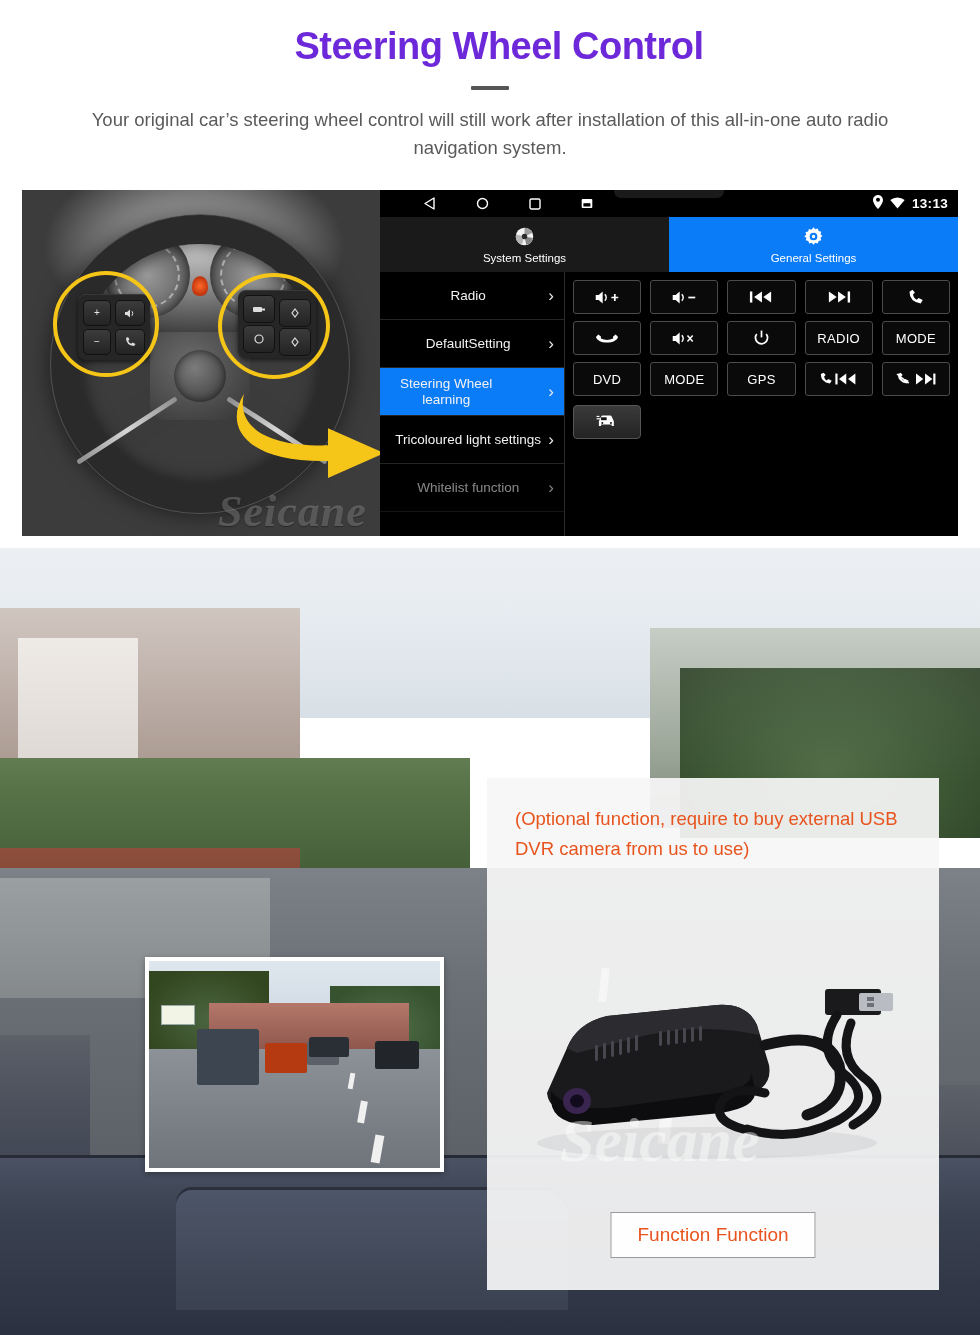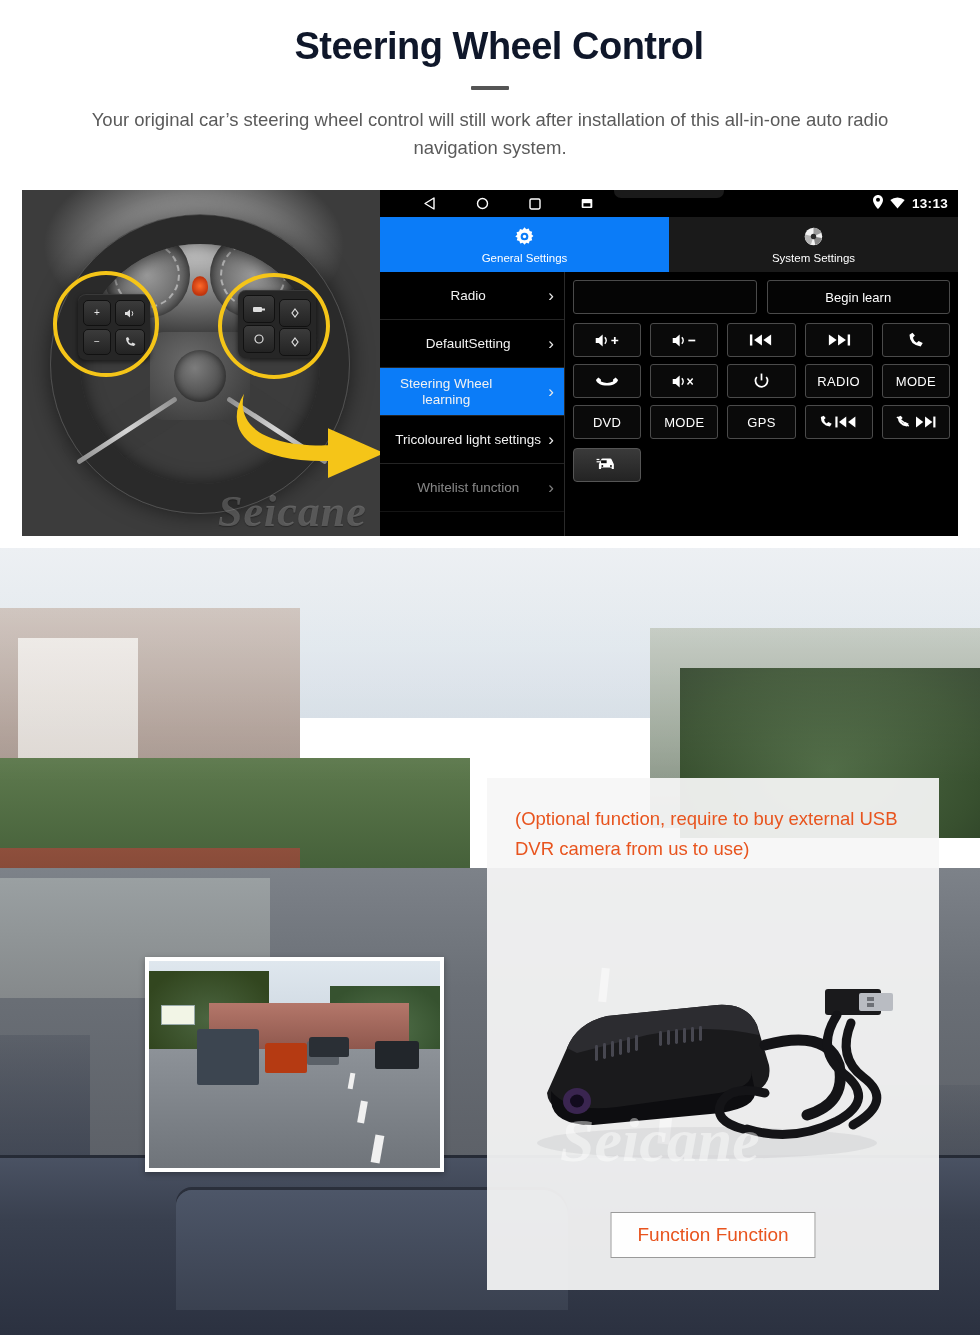--- a/index.html
+++ b/index.html
@@ -7,21 +7,21 @@
     width: 980px; height: 1335px;
     background: #ffffff;
     font-family: "Liberation Sans", sans-serif;
     overflow: hidden;
   }
   .page { position: relative; width: 980px; height: 1335px; background:#fff; }
 
   
   .sec1-head { padding-top: 26px; text-align: center; }
   .sec-title {
-    font-size: 38px; font-weight: bold; color: #0f172a;
+    font-size: 38px; font-weight: bold; color: #6d28d9;
     letter-spacing: -0.5px; line-height: 1.1; margin-left: 18px;
   }
   .title-rule {
     width: 38px; height: 4px; background: #555; margin: 18px auto 16px auto;
     border-radius: 1px;
   }
   .sec-sub {
     font-size: 18.5px; color: #5a5a5a; line-height: 1.55;
     max-width: 910px; margin: 16px auto; padding: 0 20px;
   }
@@ -394,41 +394,41 @@
           <span>
             <svg width="15" height="12" viewBox="0 0 15 12">
                 <path d="M7.5 11.5L.3 3.1A11 11 0 0114.7 3.1z" fill="#fff"></path>
               </svg>
           </span>
           <span class="clock">13:13</span>
         </div>
       </div>
 
       <div class="tabs">
-        <div class="tab active">
-          <span>
-            <svg width="21" height="21" viewBox="0 0 24 24">
-                <path d="M12 1.5l2 2.2 2.9-.8 1 2.8 2.9.8-.8 2.9 2.2 2-2.2 2 .8 2.9-2.9.8-1 2.8-2.9-.8-2 2.2-2-2.2-2.9.8-1-2.8-2.9-.8.8-2.9L1.5 12l2.2-2-.8-2.9 2.9-.8 1-2.8 2.9.8z" fill="#fff"></path>
-                <circle cx="12" cy="12" r="4.4" fill="#0b7cf8"></circle>
-                <circle cx="12" cy="12" r="1.9" fill="#fff"></circle>
-              </svg>
-          </span>
-          <span>General Settings</span>
-        </div>
         <div class="tab inactive">
           <span>
             <svg width="21" height="21" viewBox="0 0 24 24">
                 <circle cx="12" cy="12" r="10" fill="#f2f2f2"></circle>
                 <path d="M12 2a10 10 0 019 5.6L12 12z" fill="#9b9b9b"></path>
                 <path d="M21.5 13.8A10 10 0 0114 21.6L12 12z" fill="#868686"></path>
                 <path d="M9 21.5A10 10 0 012.4 9.6L12 12z" fill="#b5b5b5"></path>
                 <circle cx="12" cy="12" r="3.1" fill="#2b2b2b"></circle>
               </svg>
           </span>
           <span>System Settings</span>
+        </div>
+        <div class="tab active">
+          <span>
+            <svg width="21" height="21" viewBox="0 0 24 24">
+                <path d="M12 1.5l2 2.2 2.9-.8 1 2.8 2.9.8-.8 2.9 2.2 2-2.2 2 .8 2.9-2.9.8-1 2.8-2.9-.8-2 2.2-2-2.2-2.9.8-1-2.8-2.9-.8.8-2.9L1.5 12l2.2-2-.8-2.9 2.9-.8 1-2.8 2.9.8z" fill="#fff"></path>
+                <circle cx="12" cy="12" r="4.4" fill="#0b7cf8"></circle>
+                <circle cx="12" cy="12" r="1.9" fill="#fff"></circle>
+              </svg>
+          </span>
+          <span>General Settings</span>
         </div>
       </div>
 
       <div class="hu-body">
 
         <div class="menu-col">
           <div class="menu-item">
             <span class="mlabel">Radio</span>
             <span class="chev">›</span>
           </div>
@@ -444,24 +444,20 @@
             <span class="mlabel">Tricoloured light settings</span>
             <span class="chev">›</span>
           </div>
           <div class="menu-item dim">
             <span class="mlabel">Whitelist function</span>
             <span class="chev">›</span>
           </div>
         </div>
 
         <div class="ctrl-col">
-          <div class="row-top">
-            <div class="field"></div>
-            <div class="btn-learn">Begin learn</div>
-          </div>
 
           <div class="grid">
             <div class="gbtn">
               <svg width="26" height="15" viewBox="0 0 30 16">
                   <path d="M2 5h3.4L10 1.2v13.6L5.4 11H2z" fill="#fff"></path>
                   <path d="M12.5 4.2q3.2 3.8 0 7.6" stroke="#fff" stroke-width="1.6" fill="none"></path>
                   <path d="M20 8h8M24 4v8" stroke="#fff" stroke-width="2"></path>
                 </svg>
             </div>
             <div class="gbtn">

